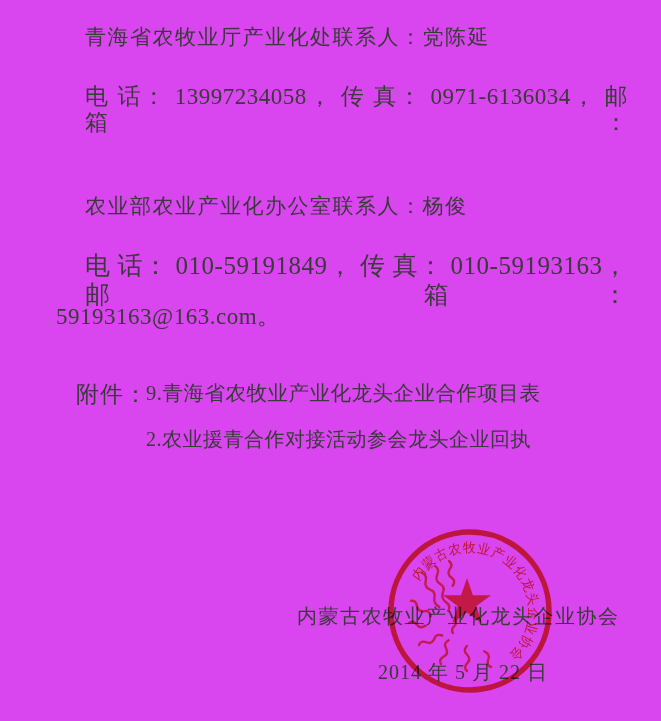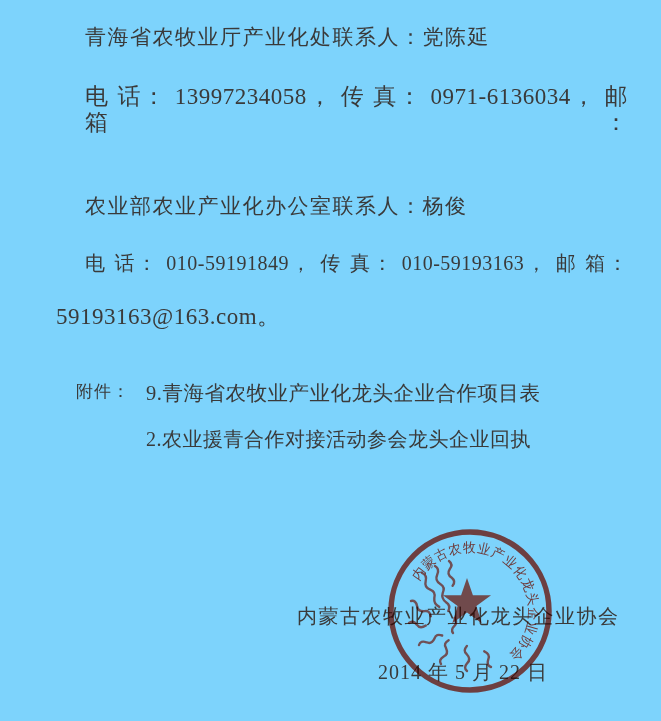--- a/index.html
+++ b/index.html
@@ -4,38 +4,38 @@
 <style>
   html,body{margin:0;padding:0;}
   body{
     width:661px;height:721px;
     background:#f7f7f5;
     font-family:"Liberation Serif","DejaVu Serif",serif;
   }
   .page{
     position:relative;
     width:661px;height:721px;
-    background:#7dd3fc;
+    background:#d946ef;
     overflow:hidden;
   }
   .line{
     position:absolute;
     white-space:nowrap;
     color:#3a3a3a;
     line-height:1.15;
   }
   .l-contact1{left:85px;top:25px;font-size:21px;letter-spacing:1.5px;}
   .l-phone1{left:85px;top:84px;width:543px;font-size:23px;letter-spacing:0.5px;
             white-space:normal;text-align:justify;text-align-last:justify;}
   .l-email1{left:40px;top:137px;font-size:23px;letter-spacing:0.5px;}
   .l-contact2{left:85px;top:194px;font-size:21px;letter-spacing:1.5px;}
-  .l-phone2{left:85px;top:252px;width:543px;font-size:20px;letter-spacing:0.5px;
+  .l-phone2{left:85px;top:252px;width:543px;font-size:25px;letter-spacing:0.5px;
             white-space:normal;text-align:justify;text-align-last:justify;}
   .l-email2{left:40px;top:304px;font-size:23px;letter-spacing:0.5px;margin-left:16px;}
-  .l-attach-label{left:76px;top:382px;font-size:17px;letter-spacing:1px;}
+  .l-attach-label{left:76px;top:382px;font-size:23px;letter-spacing:1px;}
   .l-attach1{left:146px;top:382px;font-size:20.5px;letter-spacing:0.5px;}
   .l-attach2{left:146px;top:428px;font-size:20px;letter-spacing:0.5px;}
   .l-signer{left:297px;top:605px;font-size:20px;letter-spacing:1.5px;}
   .l-date{left:378px;top:661px;font-size:20px;letter-spacing:1px;}
 
   .seal{
     position:absolute;
     left:375px;top:521px;
     width:190px;height:185px;
     mix-blend-mode:multiply;

